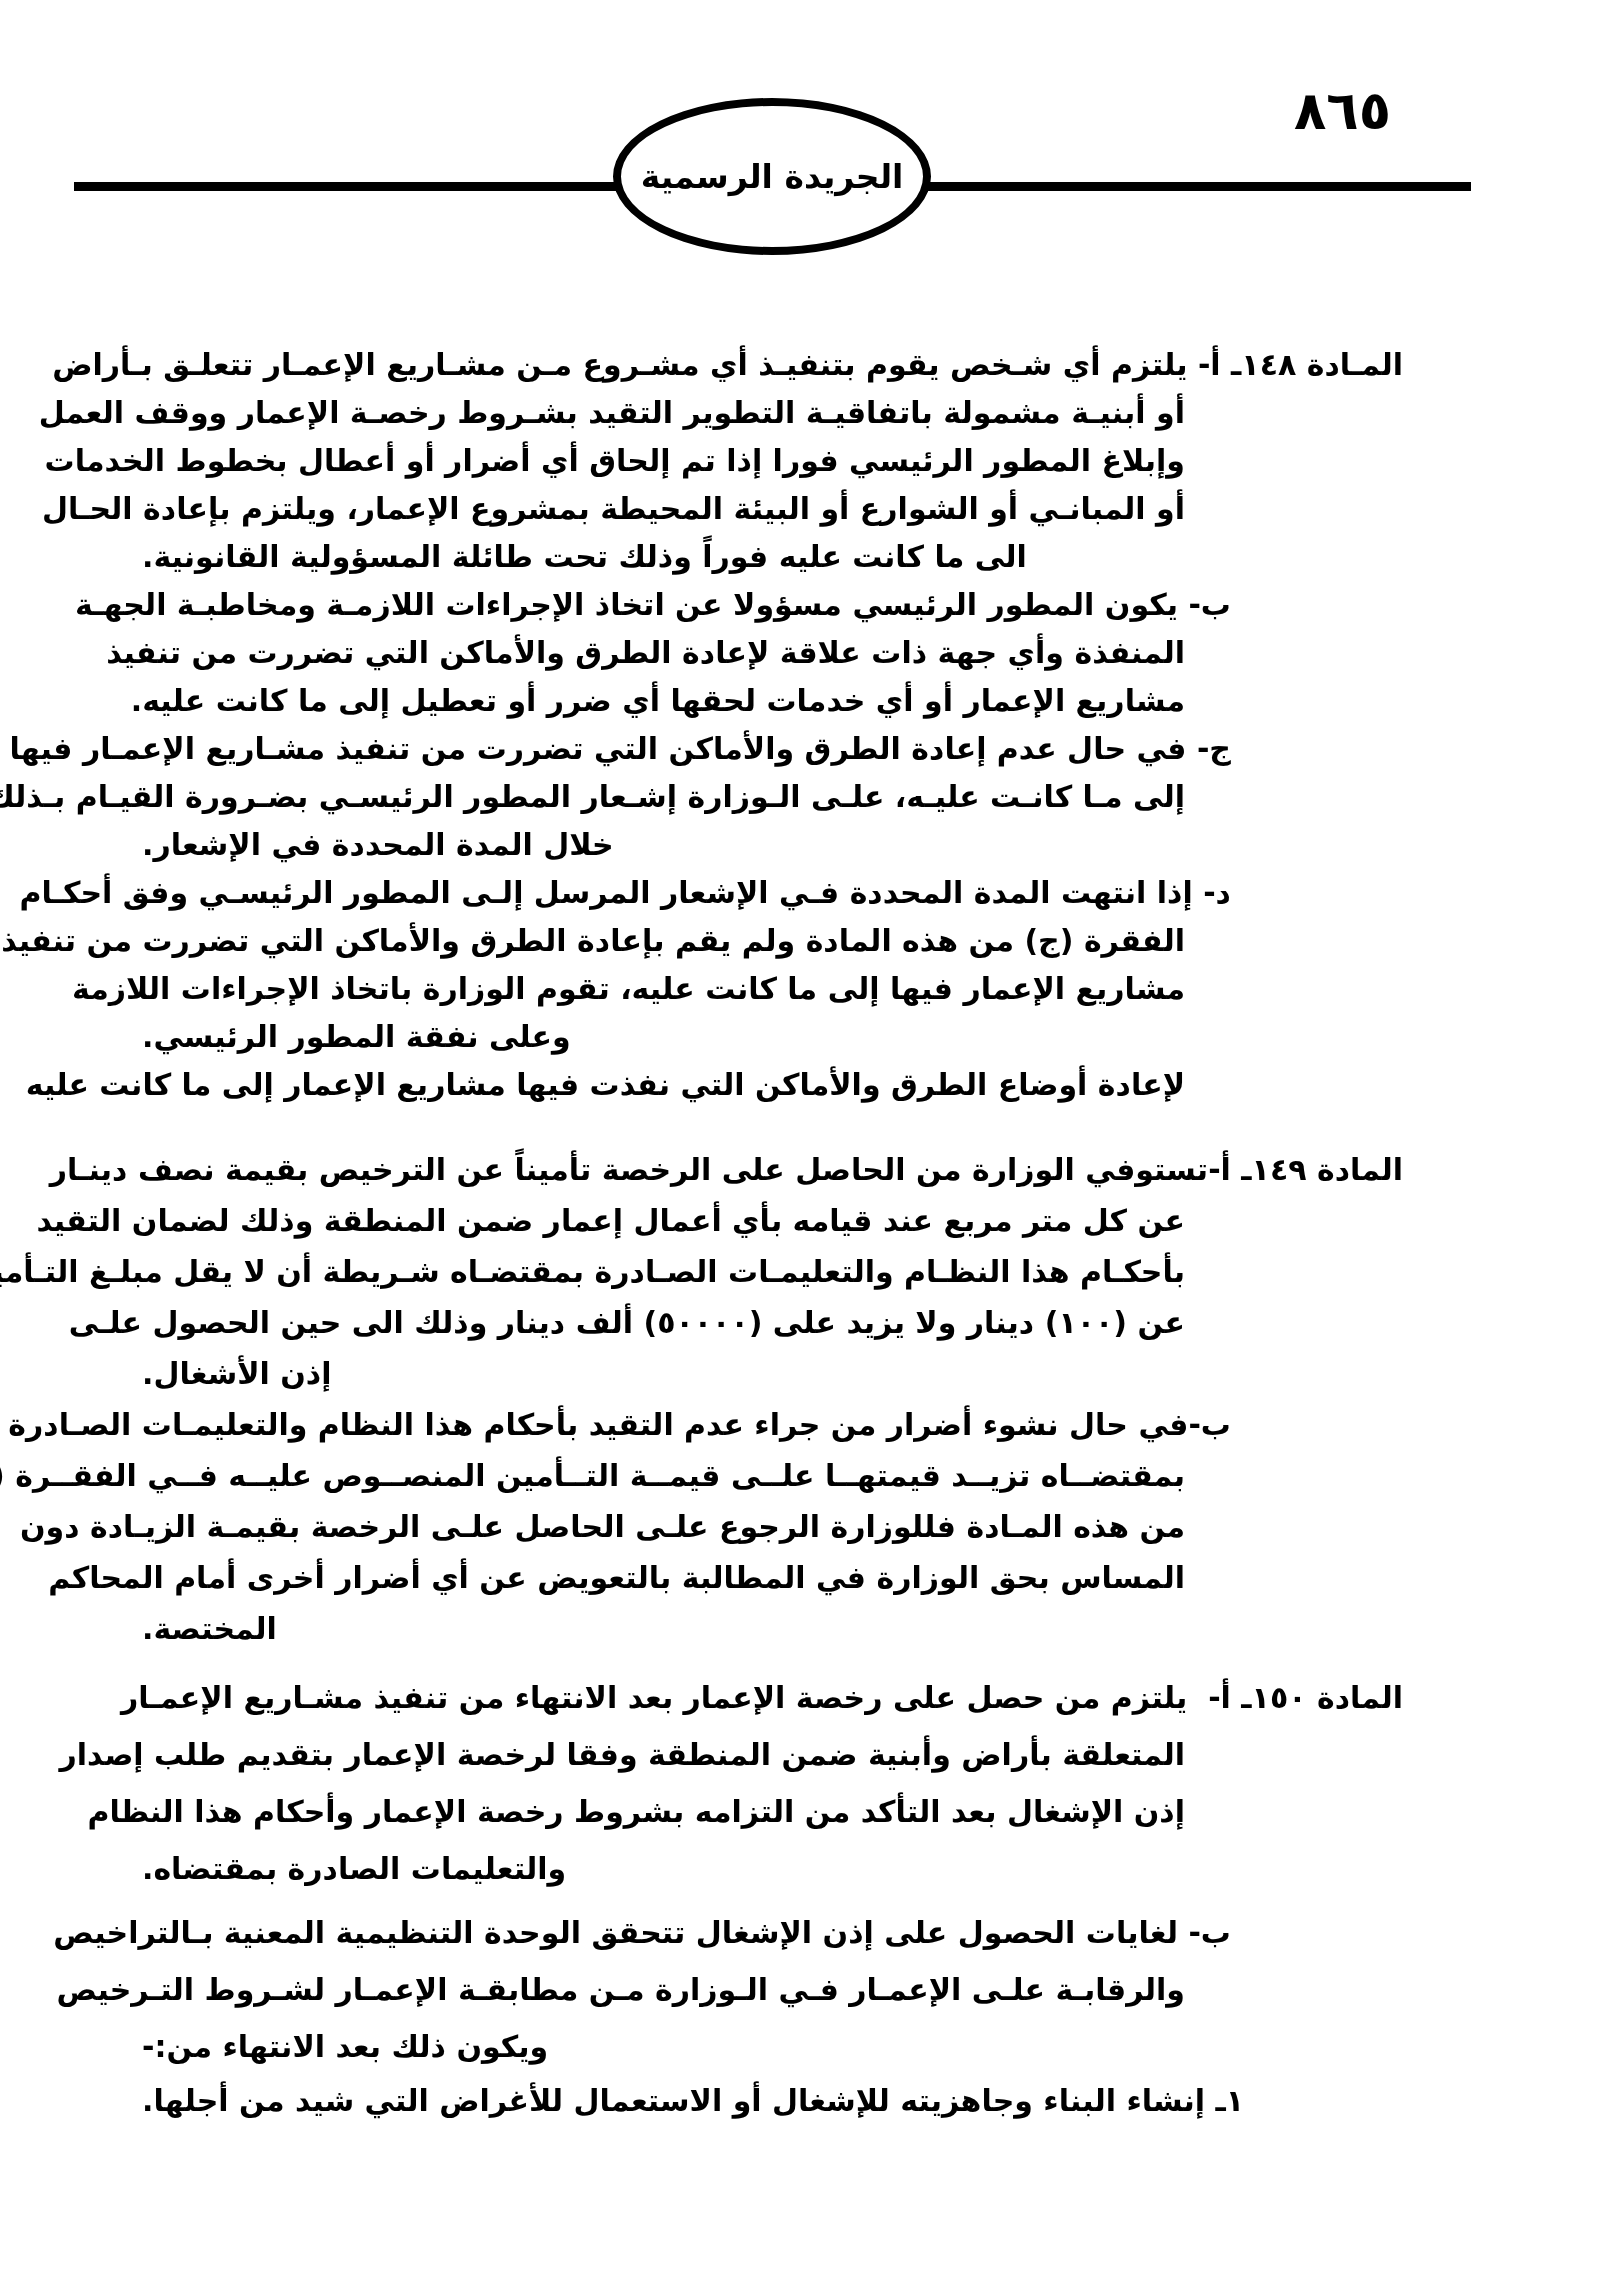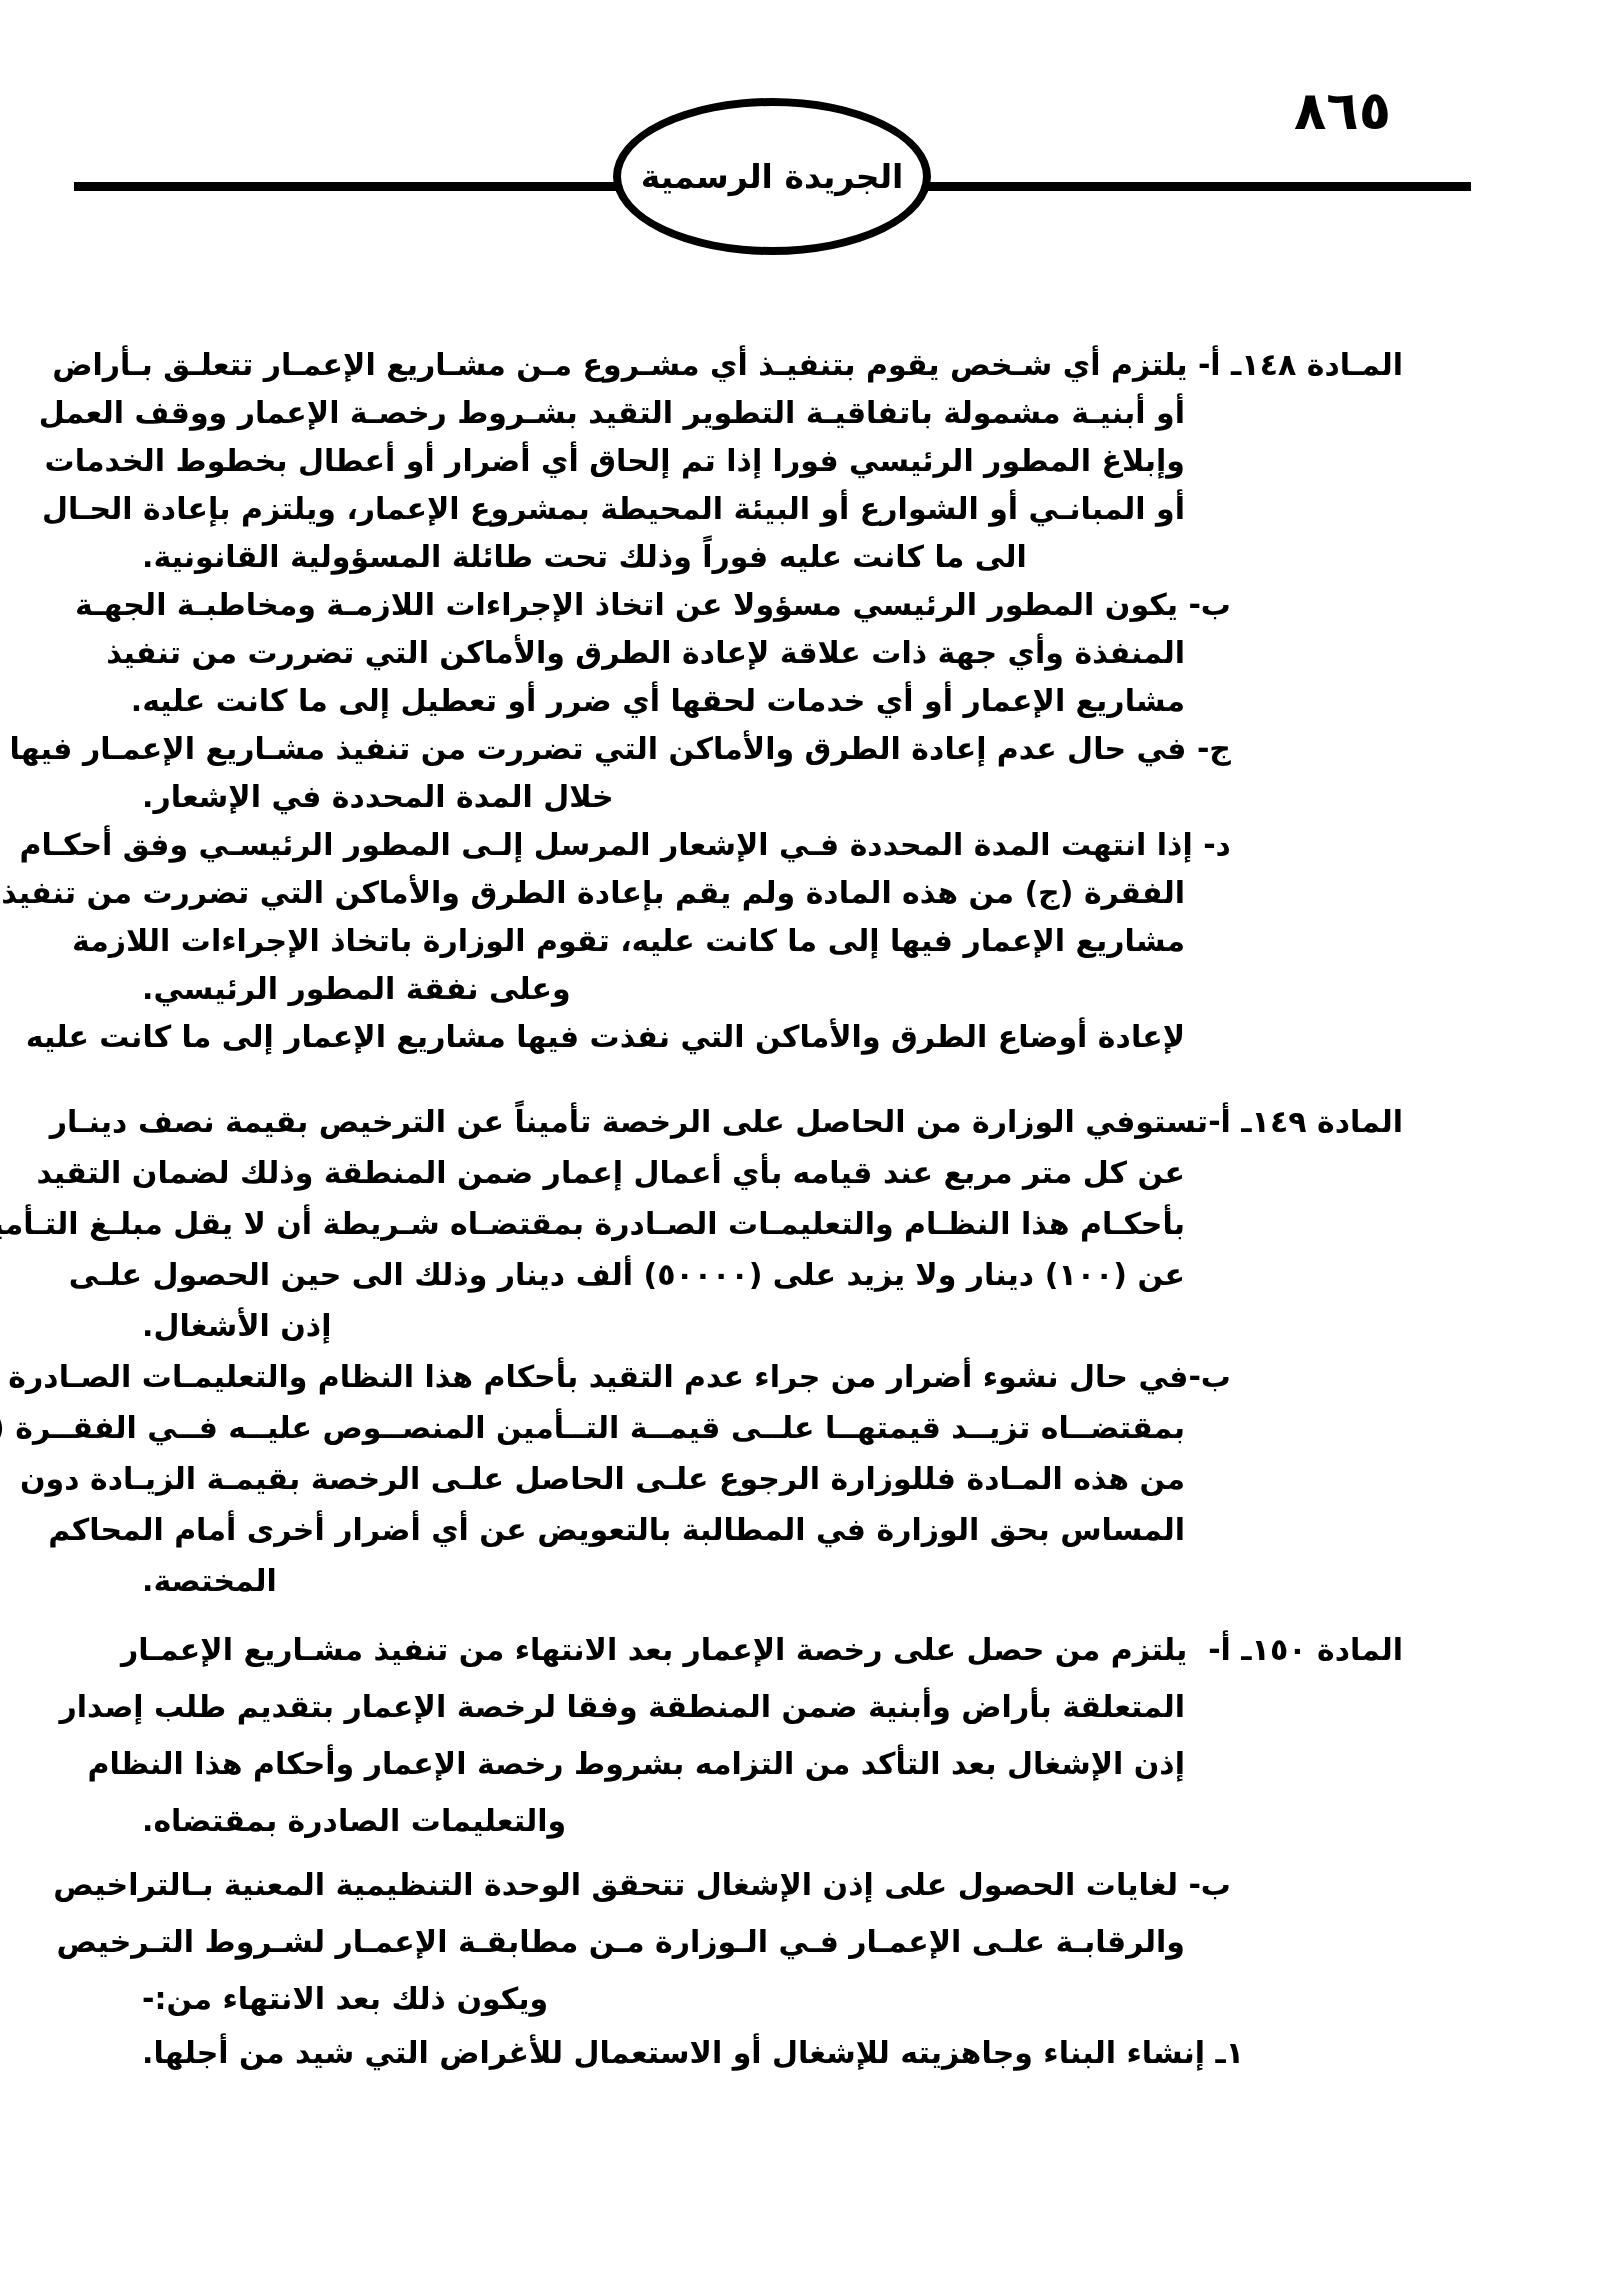--- a/index.html
+++ b/index.html
@@ -81,20 +81,21 @@
     <section>
       <div class="ln art just">المـادة ١٤٨ـ أ- يلتزم أي شـخص يقوم بتنفيـذ أي مشـروع مـن مشـاريع الإعمـار تتعلـق بـأراض</div>
       <div class="ln cont just">أو أبنيـة مشمولة باتفاقيـة التطوير التقيد بشـروط رخصـة الإعمار ووقف العمل</div>
       <div class="ln cont just">وإبلاغ المطور الرئيسي فورا إذا تم إلحاق أي أضرار أو أعطال بخطوط الخدمات</div>
       <div class="ln cont just">أو المبانـي أو الشوارع أو البيئة المحيطة بمشروع الإعمار، ويلتزم بإعادة الحـال</div>
       <div class="ln cont last">الى ما كانت عليه فوراً وذلك تحت طائلة المسؤولية القانونية.</div>
       <div class="ln sub just">ب- يكون المطور الرئيسي مسؤولا عن اتخاذ الإجراءات اللازمـة ومخاطبـة الجهـة</div>
       <div class="ln cont just">المنفذة وأي جهة ذات علاقة لإعادة الطرق والأماكن التي تضررت من تنفيذ</div>
       <div class="ln cont last">مشاريع الإعمار أو أي خدمات لحقها أي ضرر أو تعطيل إلى ما كانت عليه.</div>
       <div class="ln sub just">ج- في حال عدم إعادة الطرق والأماكن التي تضررت من تنفيذ مشـاريع الإعمـار فيها</div>
+      <div class="ln cont just">إلى مـا كانـت عليـه، علـى الـوزارة إشـعار المطور الرئيسـي بضـرورة القيـام بـذلك</div>
       <div class="ln cont last">خلال المدة المحددة في الإشعار.</div>
       <div class="ln sub just">د- إذا انتهت المدة المحددة فـي الإشعار المرسل إلـى المطور الرئيسـي وفق أحكـام</div>
       <div class="ln cont just">الفقرة (ج) من هذه المادة ولم يقم بإعادة الطرق والأماكن التي تضررت من تنفيذ</div>
       <div class="ln cont just">مشاريع الإعمار فيها إلى ما كانت عليه، تقوم الوزارة باتخاذ الإجراءات اللازمة</div>
       <div class="ln cont last">وعلى نفقة المطور الرئيسي.</div>
       <div class="ln cont just">لإعادة أوضاع الطرق والأماكن التي نفذت فيها مشاريع الإعمار إلى ما كانت عليه</div>
     </section>
 
     <section class="b149">
       <div class="ln art just">المادة ١٤٩ـ أ-تستوفي الوزارة من الحاصل على الرخصة تأميناً عن الترخيص بقيمة نصف دينـار</div>

